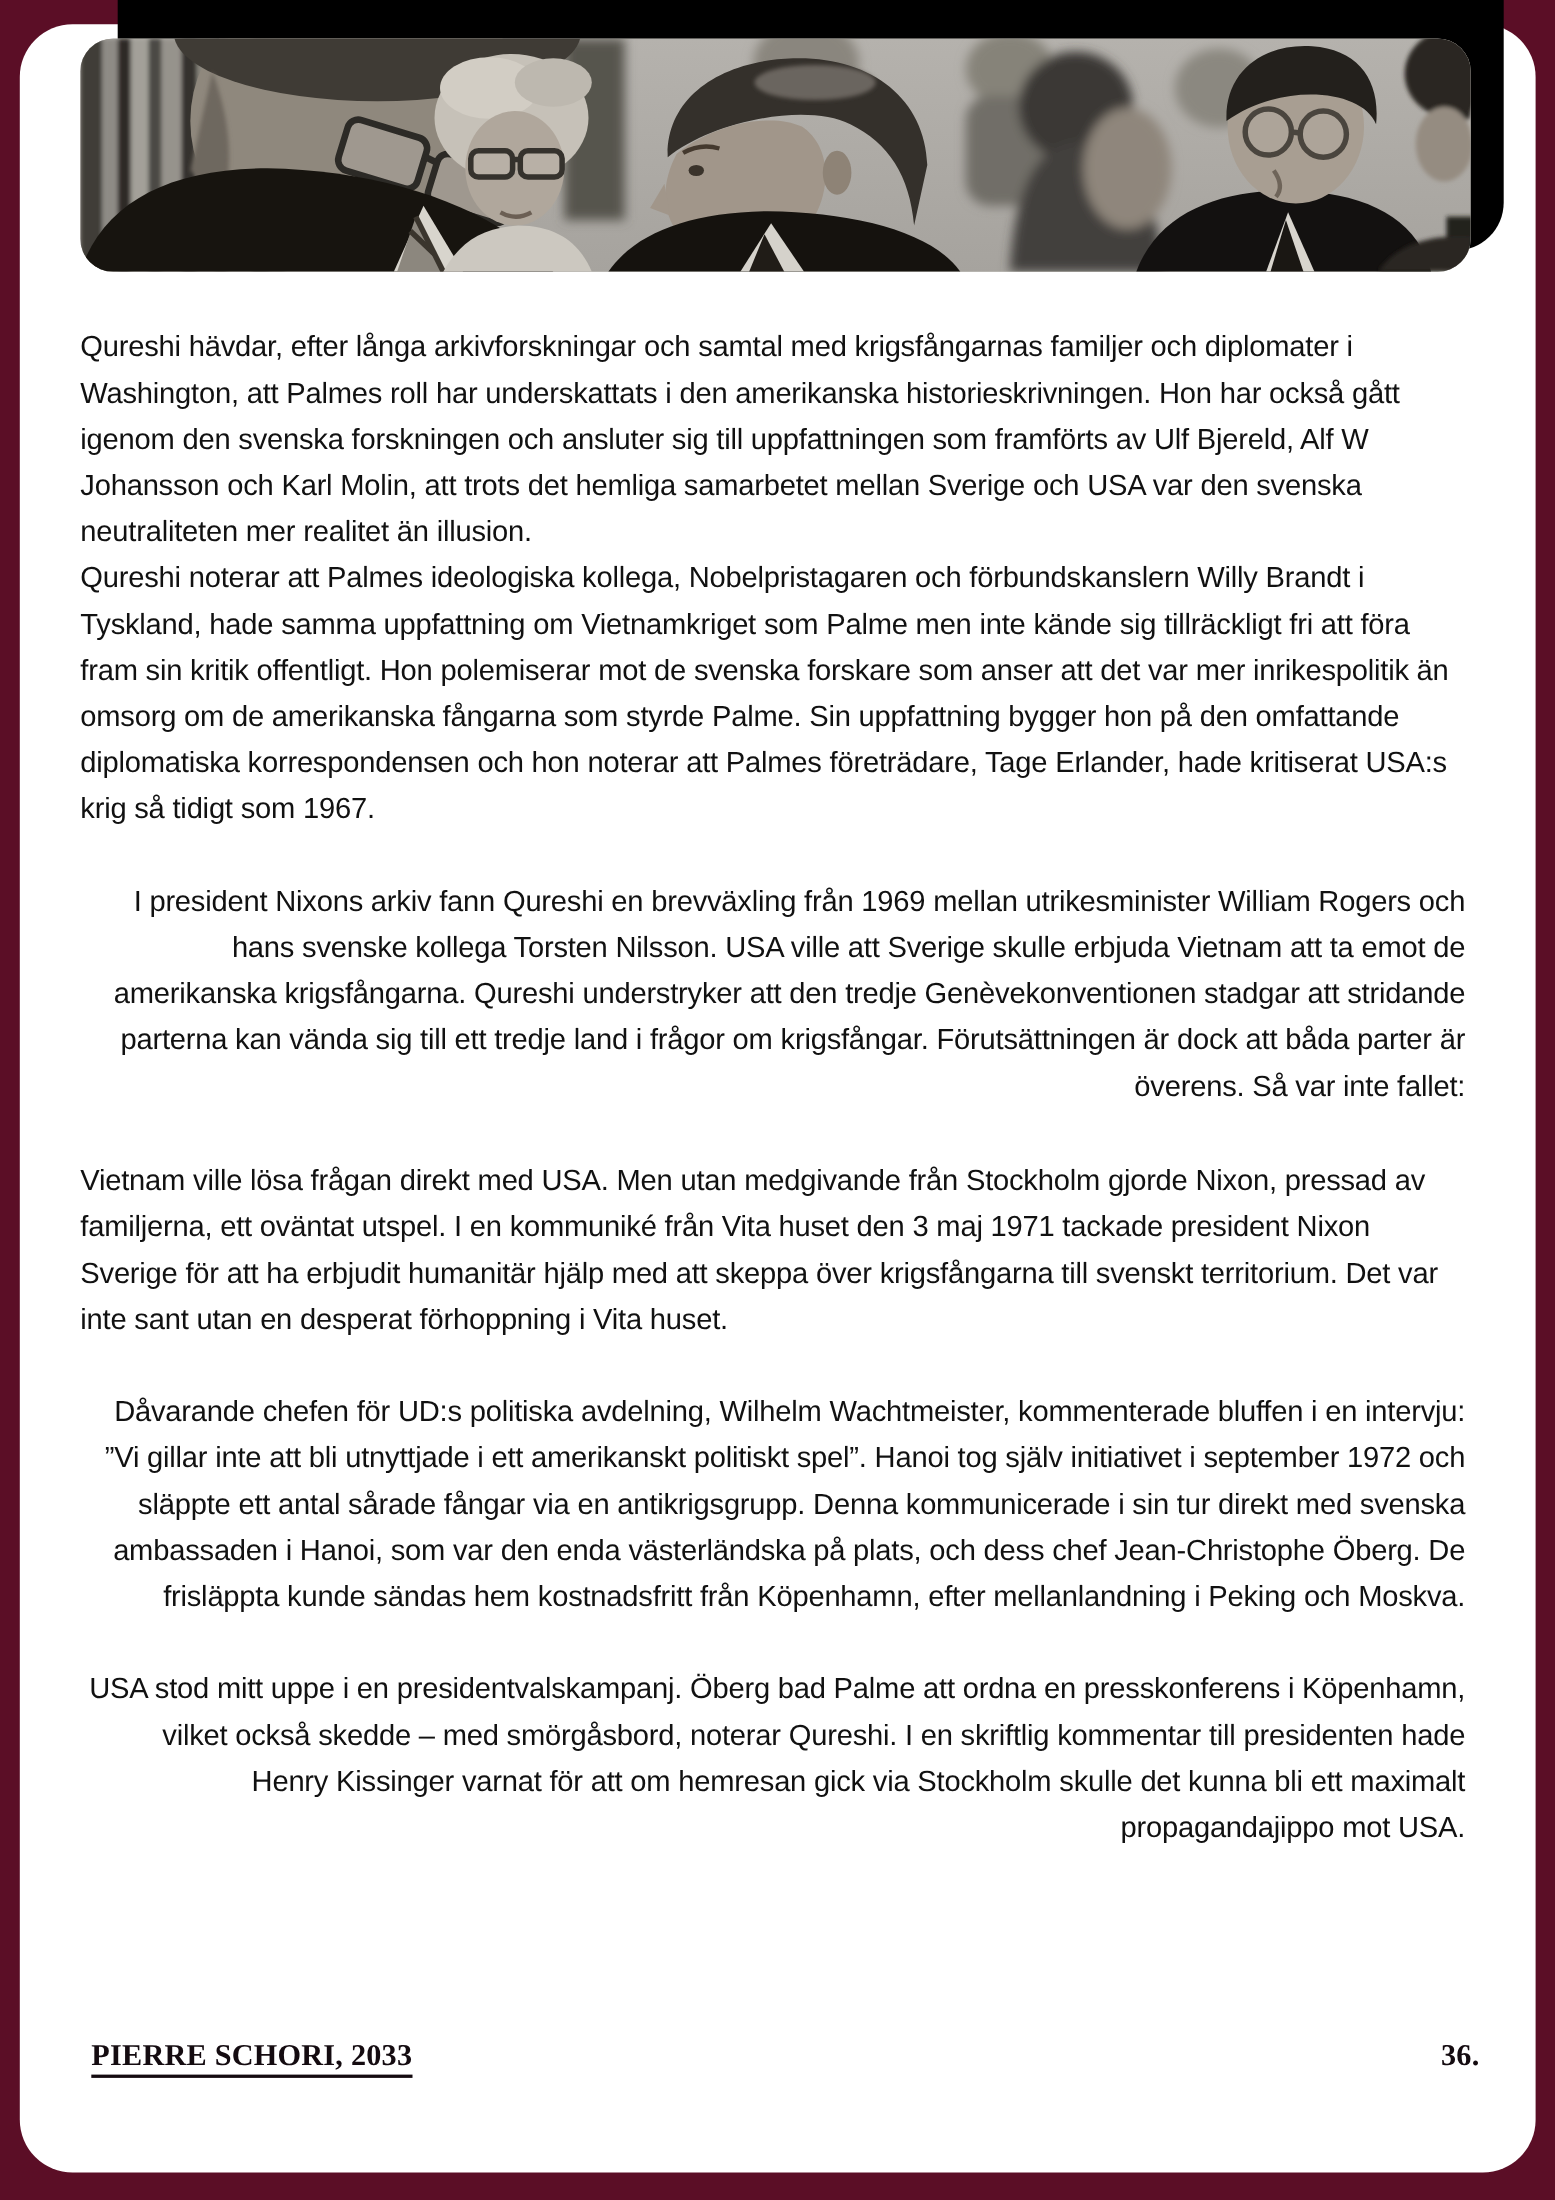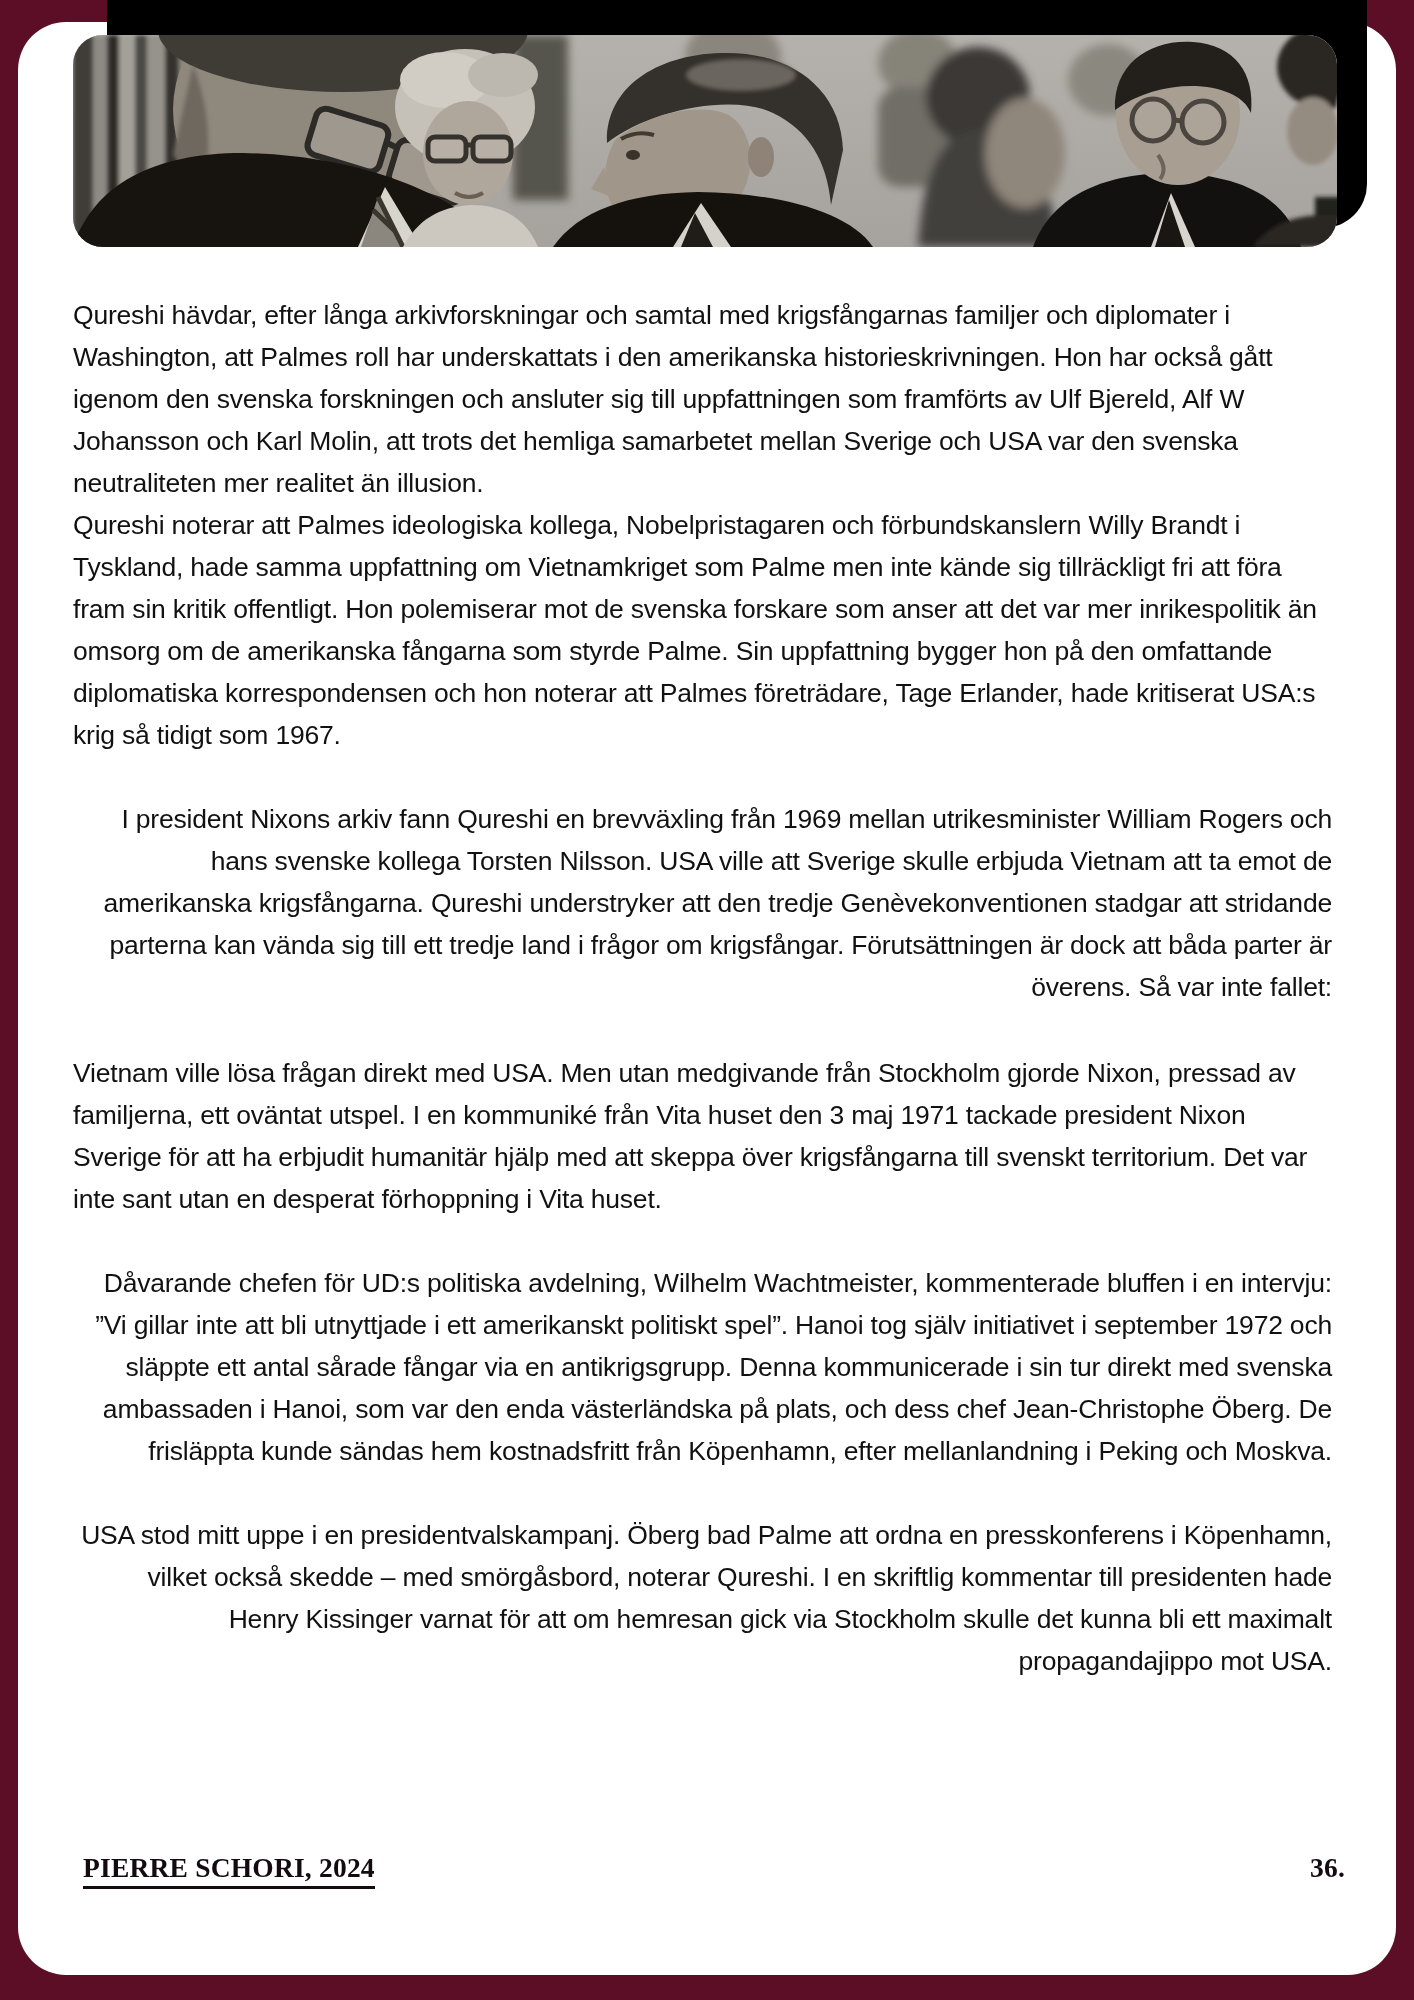--- a/index.html
+++ b/index.html
@@ -179,15 +179,15 @@
     <p class="spaced">I president Nixons arkiv fann Qureshi en brevväxling från 1969 mellan utrikesminister William Rogers och hans svenske kollega Torsten Nilsson. USA ville att Sverige skulle erbjuda Vietnam att ta emot de amerikanska krigsfångarna. Qureshi understryker att den tredje Genèvekonventionen stadgar att stridande parterna kan vända sig till ett tredje land i frågor om krigsfångar. Förutsättningen är dock att båda parter är överens. Så var inte fallet:</p>
   </div>
   <div class="column">
     <p>Vietnam ville lösa frågan direkt med USA. Men utan medgivande från Stockholm gjorde Nixon, pressad av familjerna, ett oväntat utspel. I en kommuniké från Vita huset den 3 maj 1971 tackade president Nixon Sverige för att ha erbjudit humanitär hjälp med att skeppa över krigsfångarna till svenskt territorium. Det var inte sant utan en desperat förhoppning i Vita huset.</p>
     <p class="spaced">Dåvarande chefen för UD:s politiska avdelning, Wilhelm Wachtmeister, kommenterade bluffen i en intervju: ”Vi gillar inte att bli utnyttjade i ett amerikanskt politiskt spel”. Hanoi tog själv initiativet i september 1972 och släppte ett antal sårade fångar via en antikrigsgrupp. Denna kommunicerade i sin tur direkt med svenska ambassaden i Hanoi, som var den enda västerländska på plats, och dess chef Jean-Christophe Öberg. De frisläppta kunde sändas hem kostnadsfritt från Köpenhamn, efter mellanlandning i Peking och Moskva.</p>
     <p class="spaced">USA stod mitt uppe i en presidentvalskampanj. Öberg bad Palme att ordna en presskonferens i Köpenhamn, vilket också skedde – med smörgåsbord, noterar Qureshi. I en skriftlig kommentar till presidenten hade Henry Kissinger varnat för att om hemresan gick via Stockholm skulle det kunna bli ett maximalt propagandajippo mot USA.</p>
   </div>
 </div>
 
 <div class="footer">
-  <span class="credit">PIERRE SCHORI, 2024</span>
+  <span class="credit">PIERRE SCHORI, 2033</span>
   <span class="pagenum">36.</span>
 </div>
 
 </body></html>

